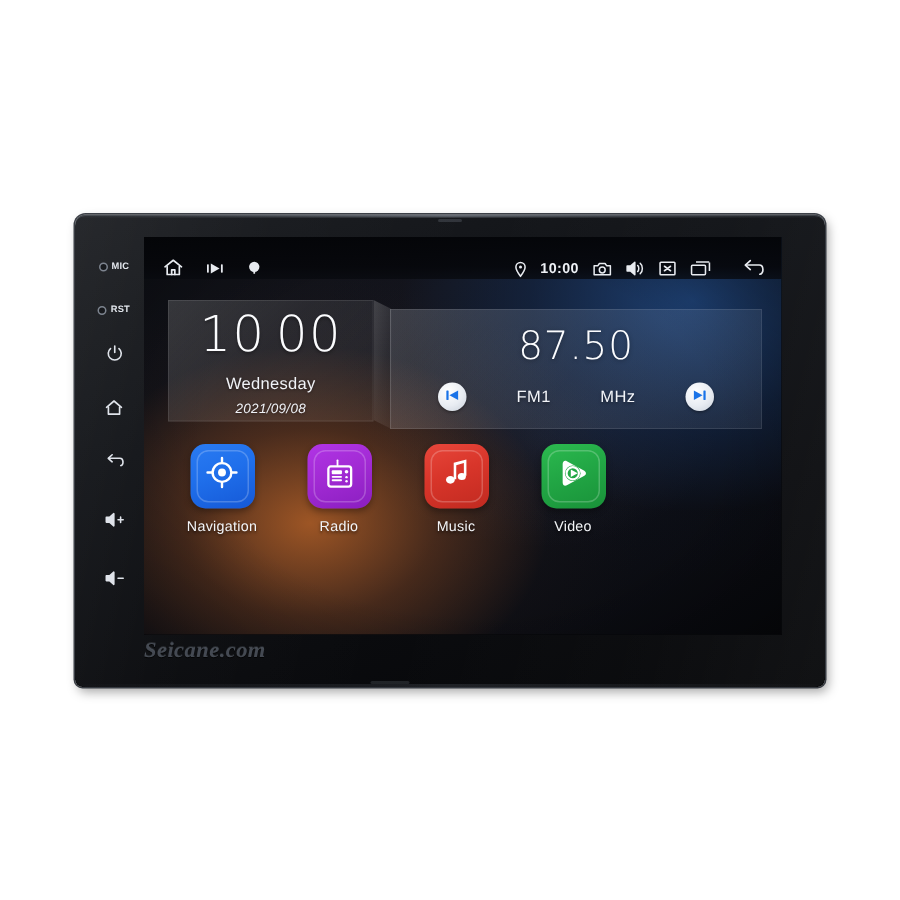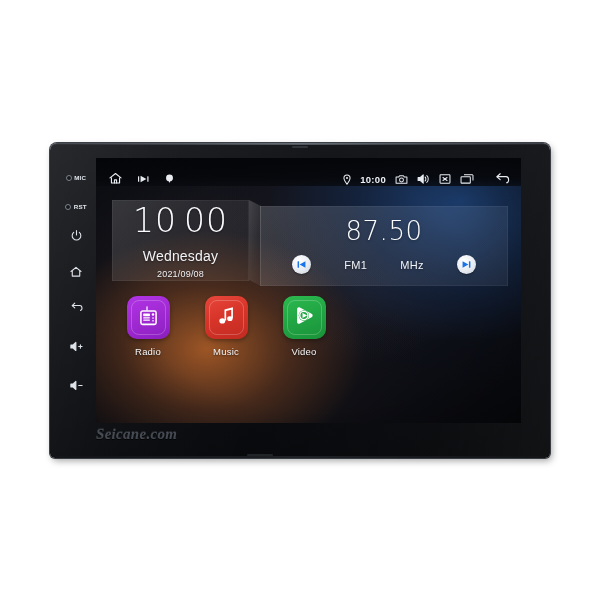--- a/index.html
+++ b/index.html
@@ -228,32 +228,33 @@
     font-size: 33px;
     color: #fbfcfe;
     font-weight: 300;
     letter-spacing: 1px;
     line-height: 1;
     font-family: "DejaVu Sans", sans-serif;
     text-shadow: 0 1px 2px rgba(0,0,0,0.35);
   }
   .time-gap { display:inline-block; width: 7px; }
   .day-txt {
-    font-size: 14px;
+    font-size: 11px;
     color: #f1f3f7;
     margin-top: 11px;
     letter-spacing: 0.2px;
     text-shadow: 0 1px 2px rgba(0,0,0,0.4);
   }
   .date-txt {
     font-size: 9px;
     color: #eef0f5;
     margin-top: 5px;
     letter-spacing: 0.2px;
     text-shadow: 0 1px 2px rgba(0,0,0,0.4);
+    font-style: italic;
   }
   .freq-big {
     font-size: 26px;
     color: #fcfdff;
     font-weight: 300;
     letter-spacing: 0.5px;
     line-height: 1;
     font-family: "DejaVu Sans", sans-serif;
     text-shadow: 0 1px 3px rgba(0,0,0,0.35);
     margin-bottom: 3px;
@@ -533,20 +534,32 @@
                 </svg>
               </span>
             </span>
           </div>
         </div>
 
       </div>
 
       <div class="apps">
 
+        <div class="app">
+          <div class="app-tile" style="background:linear-gradient(160deg,#2a7bf2 0%,#1f6feb 45%,#1558d6 100%)">
+            <span>
+              <svg width="22" height="22" viewBox="0 0 26 26" fill="none" stroke="#ffffff" stroke-width="1.9" stroke-linecap="round">
+                <circle cx="13" cy="13" r="7.4"></circle>
+                <circle cx="13" cy="13" r="3.1" fill="#ffffff" stroke="none"></circle>
+                <path d="M13 1.6 L13 5.2 M13 20.8 L13 24.4 M1.6 13 L5.2 13 M20.8 13 L24.4 13"></path>
+              </svg>
+            </span>
+          </div>
+          <div class="app-label">Navigation</div>
+        </div>
 
         <div class="app">
           <div class="app-tile" style="background:linear-gradient(160deg,#b134e6 0%,#a22bd4 45%,#8a1ec0 100%)">
             <span>
               <svg width="21" height="21" viewBox="0 0 26 26" fill="#ffffff">
                 <rect x="10.4" y="1.6" width="1.5" height="5.4" rx="0.6"></rect>
                 <rect x="3.6" y="7.4" width="18.8" height="16.6" rx="2.1" fill="none" stroke="#ffffff" stroke-width="1.9"></rect>
                 <rect x="6.4" y="10.6" width="8.4" height="3.2" rx="0.7"></rect>
                 <rect x="6.4" y="15.2" width="8.4" height="1.5" rx="0.6"></rect>
                 <rect x="6.4" y="18.0" width="8.4" height="1.5" rx="0.6"></rect>

